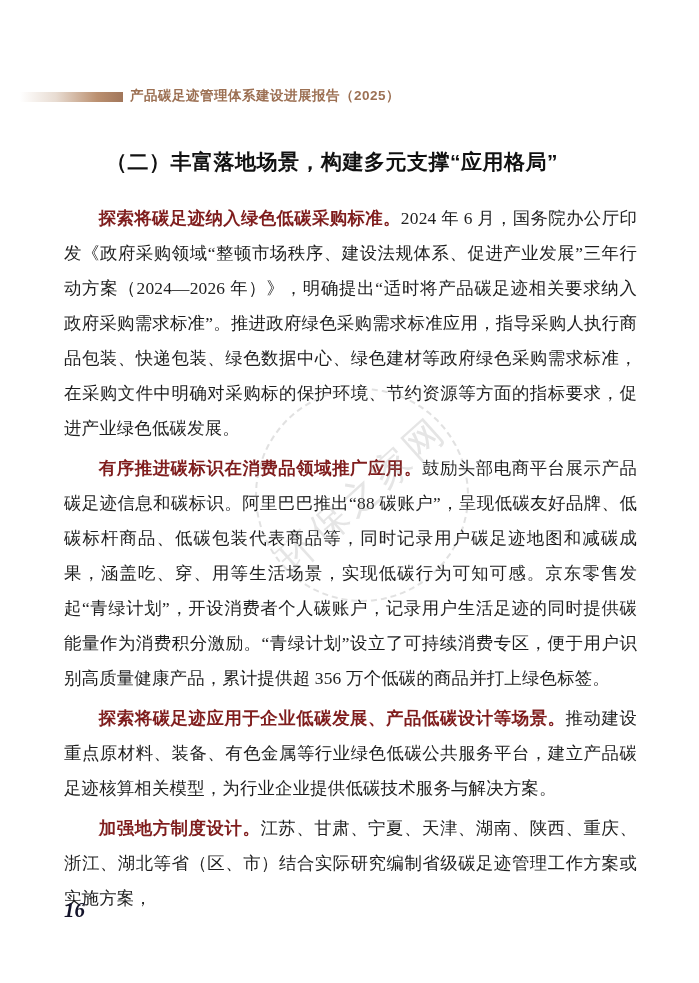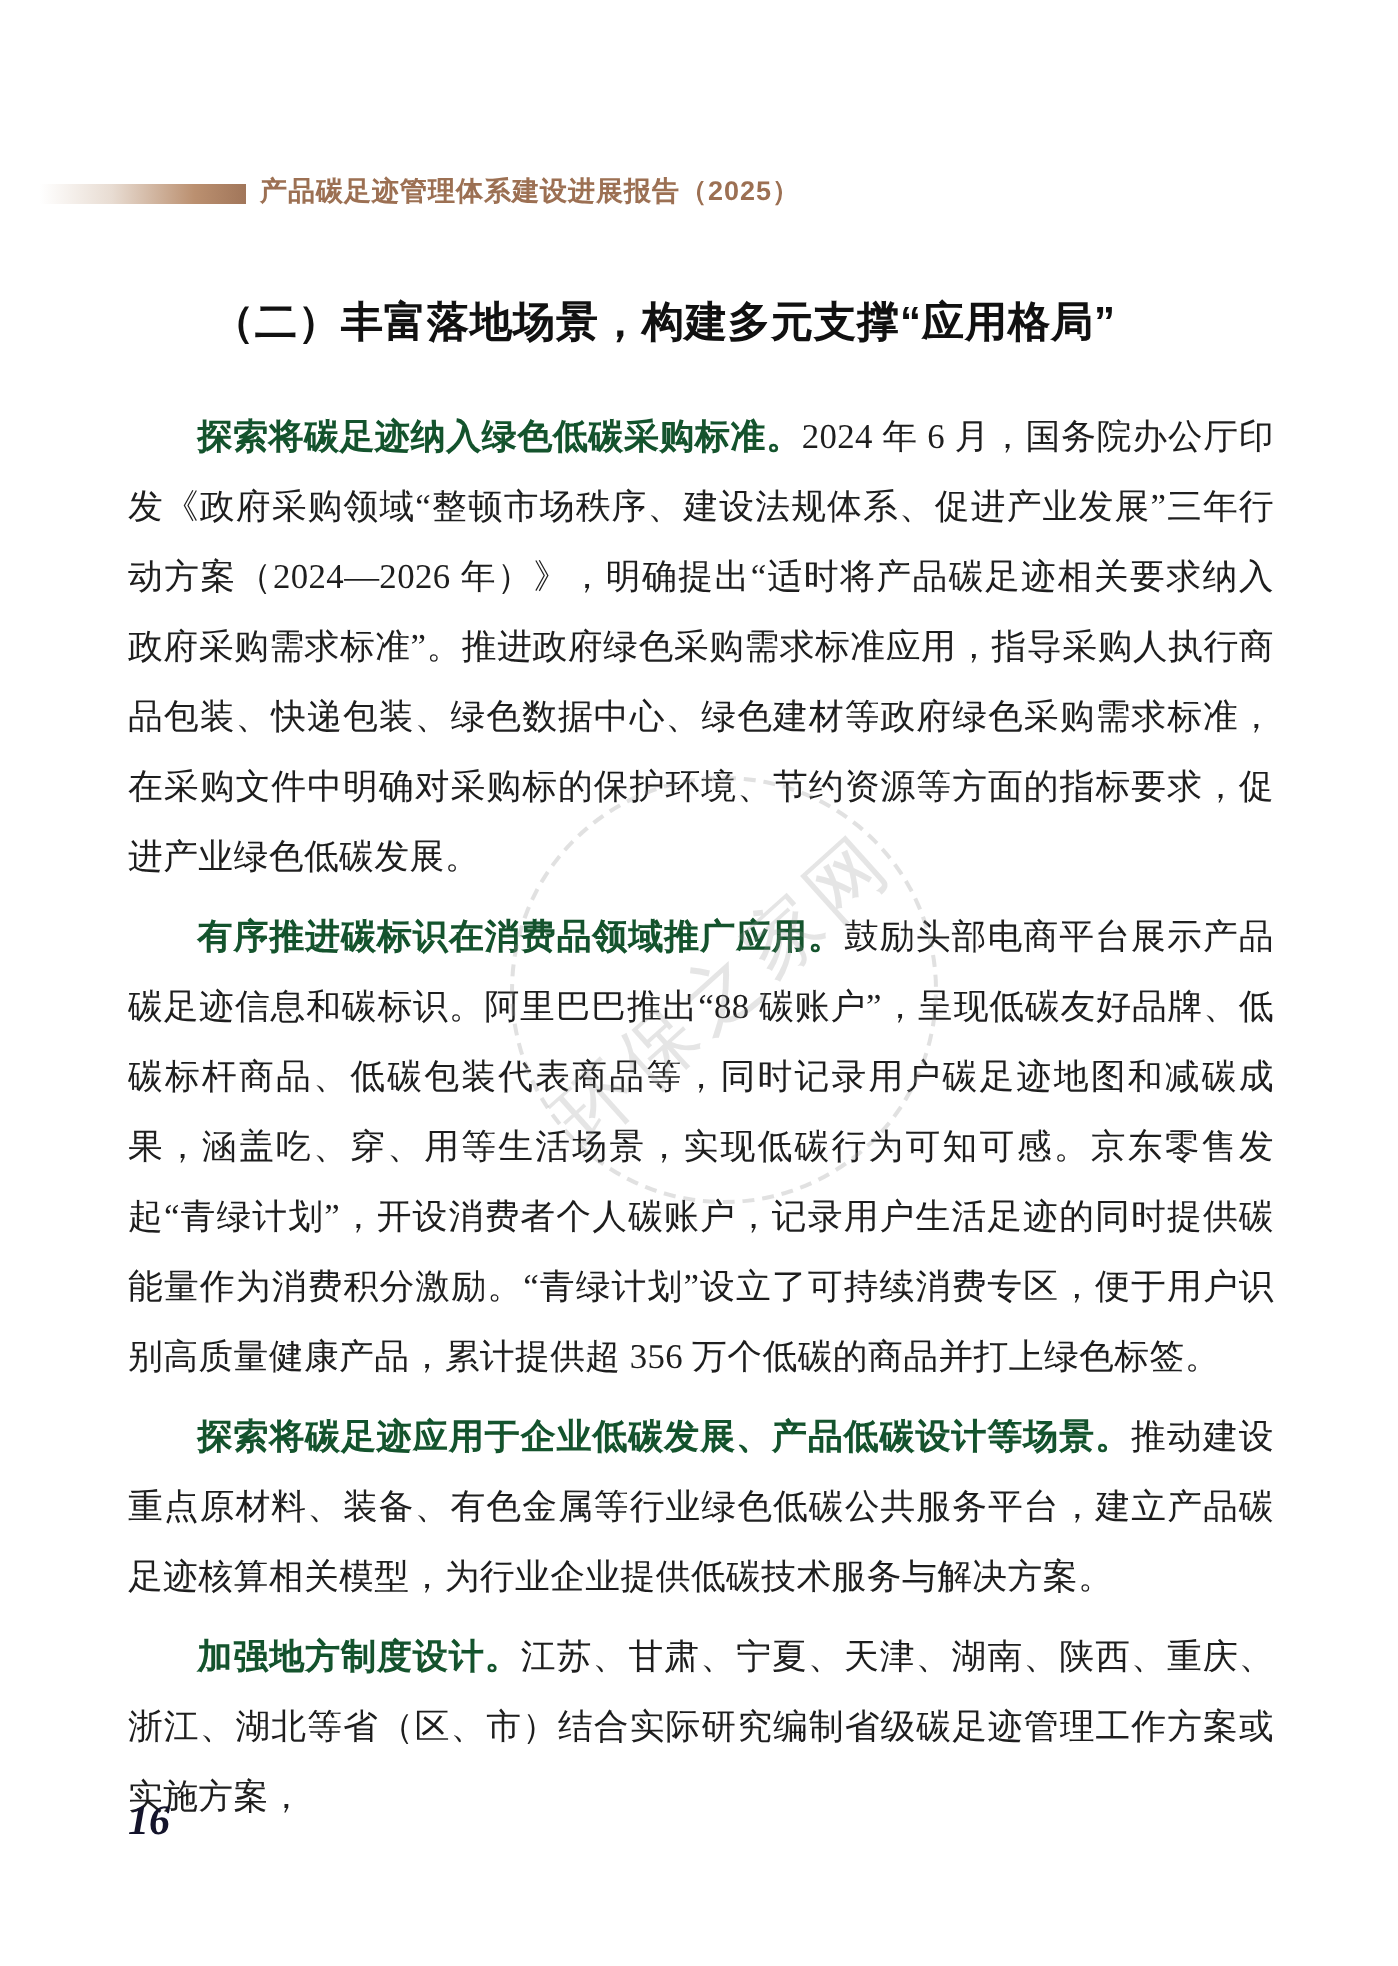--- a/index.html
+++ b/index.html
@@ -43,21 +43,21 @@
   }
   h2.section-heading.second { margin-top: 14px; }
   p.body-para {
     margin: 0 0 5px 0;
     font-size: 17.4px; line-height: 35px;
     text-align: justify;
     text-indent: 2em;
     color: #1e1e1e;
     letter-spacing: 0.2px;
   }
-  p.body-para .lead { font-weight: bold; color: #14532d; }
+  p.body-para .lead { font-weight: bold; color: #7f1d1d; }
 
   
   .watermark {
     position: absolute; left: 255px; top: 388px;
     width: 214px; height: 214px;
     pointer-events: none;
     opacity: 0.55;
   }
   .watermark-circle {
     position: absolute; inset: 0;

